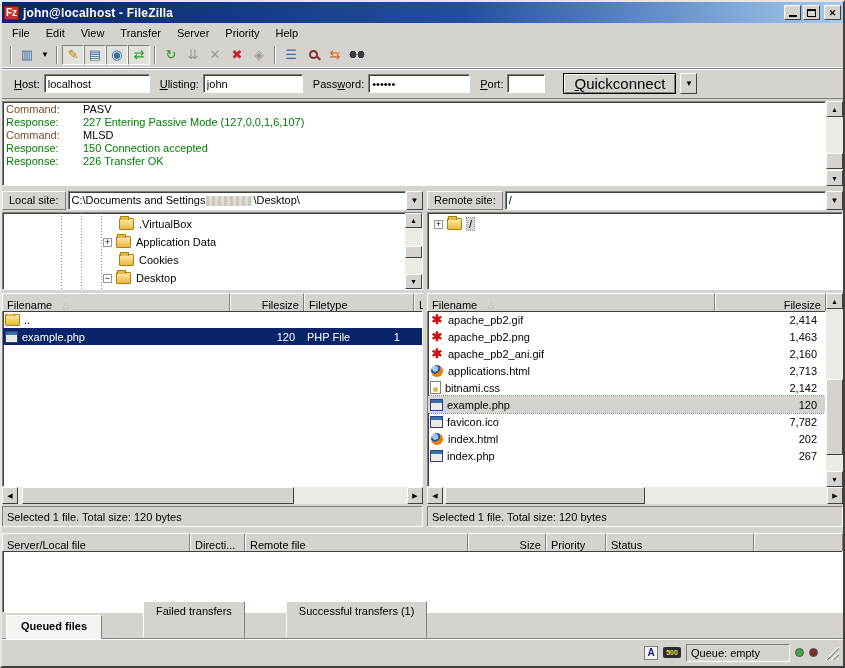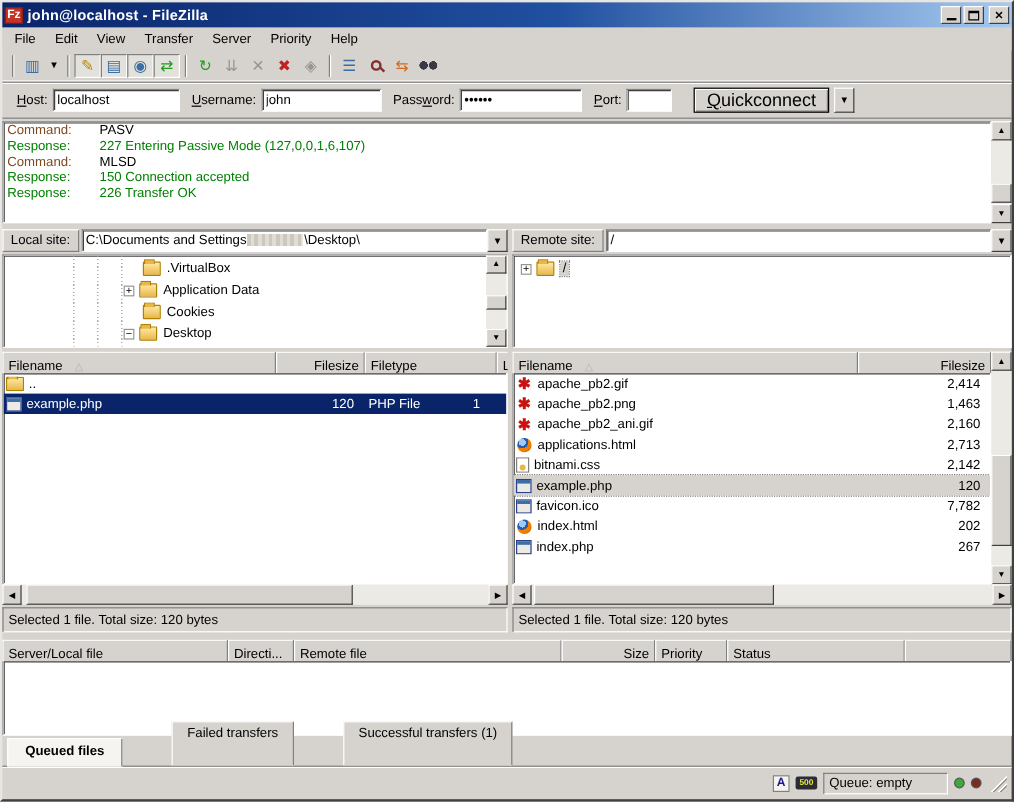--- a/index.html
+++ b/index.html
@@ -232,21 +232,21 @@
         <span style="color: rgb(210, 105, 30);">⇆</span>
       </div>
     <div class="tb">
         <div class="binoc"></div>
       </div>
   </div>
 
   <div class="qcbar">
     <span class="qc-label"><span></span><u>H</u><span>ost:</span></span>
     <input class="inp" style="width: 106px;" value="localhost">
-    <span class="qc-label"><span></span><u>U</u><span>sername:</span></span>
+    <span class="qc-label"><span></span><u>U</u><span>listing:</span></span>
     <input class="inp" style="width: 100px;" value="john">
     <span class="qc-label"><span>Pass</span><u>w</u><span>ord:</span></span>
     <input class="inp" style="width: 102px;" value="••••••">
     <span class="qc-label"><span></span><u>P</u><span>ort:</span></span>
     <input class="inp" style="width: 38px;" value="">
     <button class="qc-btn" style="margin-left:14px"><span></span><u>Q</u><span>uickconnect</span></button>
     <div class="qc-drop">
         <span>▼</span>
       </div>
   </div>

